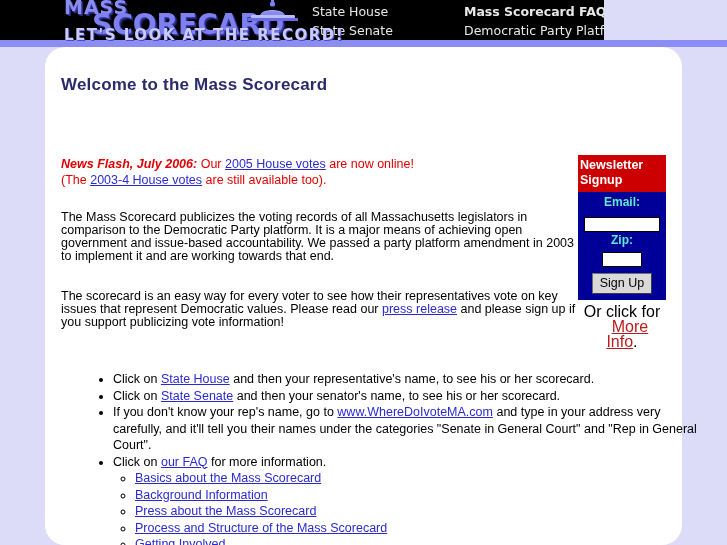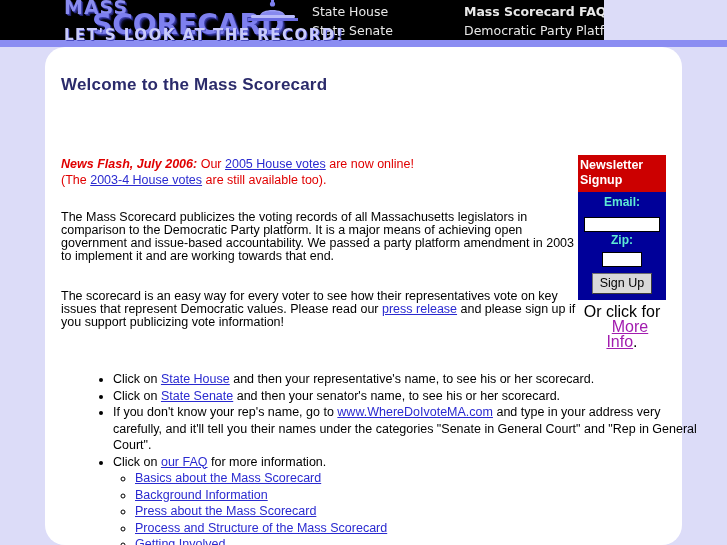--- a/index.html
+++ b/index.html
@@ -235,21 +235,21 @@
     cursor: pointer;
   }
   #signup-more {
     text-align: center;
     font-size: 16px;
     line-height: 15px;
     color: #000;
     padding-top: 4px;
   }
   #signup-more a {
-    color: #a21caf;
+    color: #b91c1c;
     text-decoration: underline;
     margin-left: 16px;
   }
 
   
   #mainlist {
     position: absolute;
     left: 46px;
     top: 324px;
     width: 590px;

